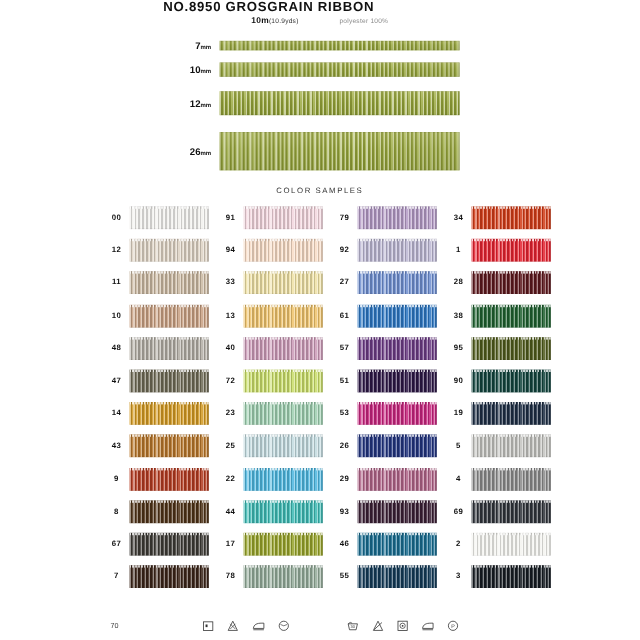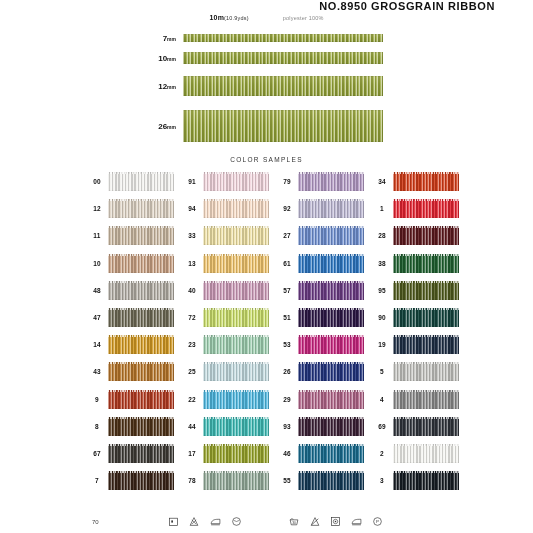--- a/index.html
+++ b/index.html
@@ -9,24 +9,23 @@
     font-family:"Liberation Sans", sans-serif;
     color:#1a1a1a;
     overflow:hidden;
     position:relative;
   }
   .page{position:relative;width:533px;height:533px;}
 
   
   .title{
     position:absolute;top:0px;left:0;width:448px;
-    text-align:right;
+    text-align:center;
     font-size:11px;font-weight:bold;letter-spacing:.6px;
     color:#111;
-    padding-left:47px;
   }
   .subtitle{
     position:absolute;top:14px;left:0;width:533px;
     text-align:center;
     font-size:5.5px;color:#333;letter-spacing:.2px;
   }
   .subtitle .big{font-size:7px;font-weight:bold;color:#111;}
   .subtitle .gap{display:inline-block;width:34px;}
   .subtitle .poly{color:#8a8a8a;}
 

